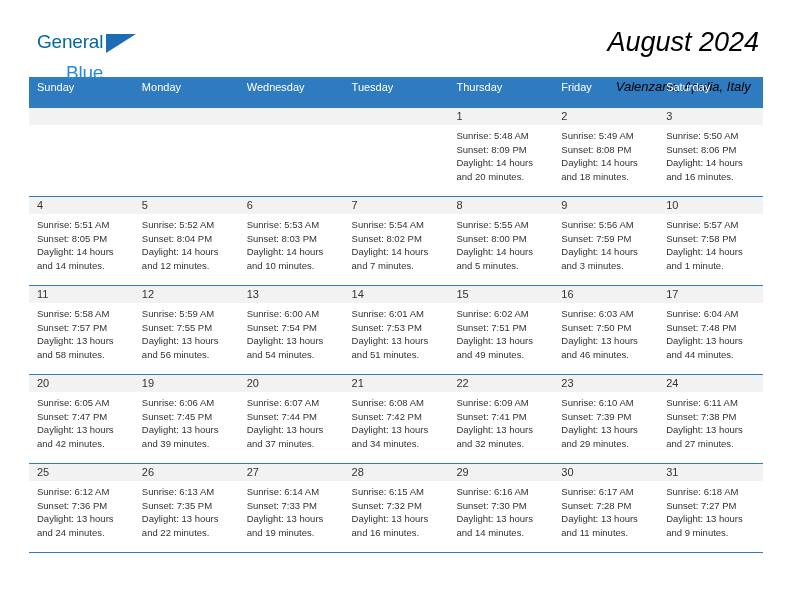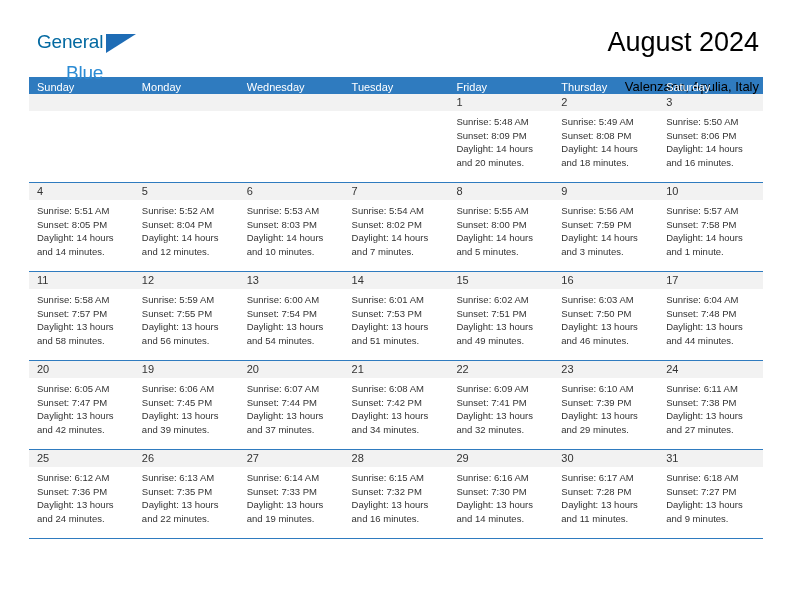--- a/index.html
+++ b/index.html
@@ -55,22 +55,23 @@
     border-bottom: 19px solid transparent;
   }
   .logo-row2 {
     font-size: 19px;
     color: #2b8bd4;
     letter-spacing: -0.2px;
     padding-left: 29px;
     margin-top: 10px;
   }
   .titles {
-    text-align: right;
+    text-align: center;
     padding-right: 4px;
+    font-style: italic;
   }
   .cal-title {
     font-size: 27px;
     font-weight: normal;
     color: #000;
     line-height: 32px;
     white-space: nowrap;
   }
   .cal-subtitle {
     font-size: 13px;
@@ -81,21 +82,21 @@
   }
 
   
   .calendar {
     margin-top: 5px;
     width: 734px;
   }
   .weekdays {
     display: flex;
     background: #2f7bbf;
-    height: 17px;
+    height: 31px;
   }
   .weekday {
     flex: 1 1 0;
     color: #ffffff;
     font-size: 11px;
     line-height: 20px;
     padding-left: 8px;
     box-sizing: border-box;
     white-space: nowrap;
   }
@@ -155,22 +156,22 @@
     </div>
   </div>
 
   <div class="calendar">
 
     <div class="weekdays">
       <div class="weekday">Sunday</div>
       <div class="weekday">Monday</div>
       <div class="weekday">Wednesday</div>
       <div class="weekday">Tuesday</div>
+      <div class="weekday">Thursday</div>
       <div class="weekday">Friday</div>
-      <div class="weekday">Thursday</div>
       <div class="weekday">Saturday</div>
     </div>
 
     <div class="week first">
       <div class="day empty">
         <div class="day-num-band">
             <div class="day-num"></div>
           </div>
         <div class="day-lines">
           <div class="day-line"></div>

